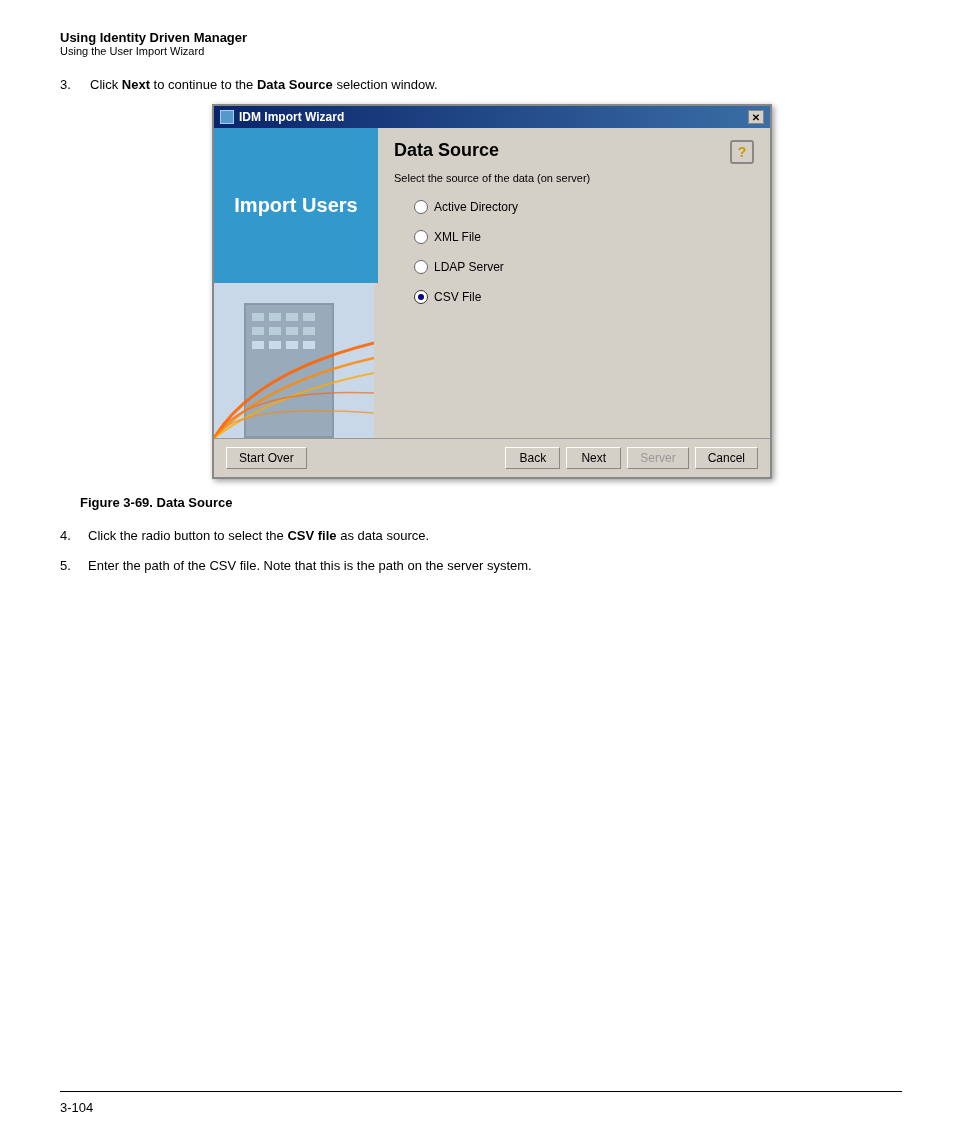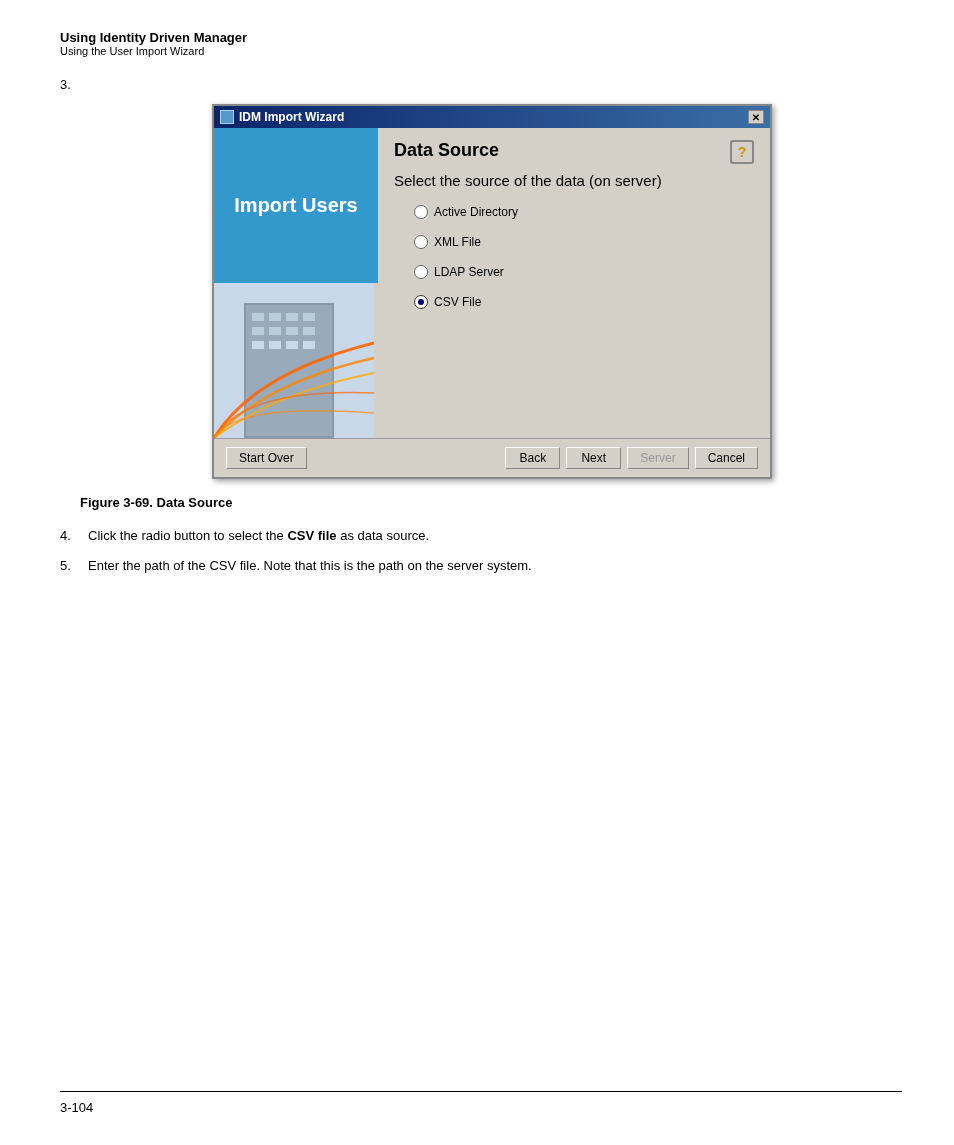--- a/index.html
+++ b/index.html
@@ -144,21 +144,21 @@
       display: flex;
       align-items: center;
       justify-content: center;
       font-weight: bold;
       font-size: 14px;
       cursor: pointer;
       color: #cc9900;
     }
 
     .ds-subtitle {
-      font-size: 15px;
+      font-size: 11px;
       margin-bottom: 16px;
       color: #000;
     }
 
     .radio-group {
       display: flex;
       flex-direction: column;
       gap: 16px;
       margin-left: 20px;
     }
@@ -300,20 +300,23 @@
 </head>
 <body>
 
 <div class="page-header">
   <div class="title-bold">Using Identity Driven Manager</div>
   <div class="subtitle">Using the User Import Wizard</div>
 </div>
 
 <div class="step-item">
   <span class="step-number">3.</span>
+  <span>
+    Click <b>Next</b> to continue to the <b>Data Source</b> selection window.
+  </span>
 </div>
 
 <div style="margin: 10px 0 10px 30px;">
   <div class="wizard-window">
 
     <div class="wizard-titlebar">
       <div class="wizard-titlebar-left">
         <span class="title-icon"></span>
         <span>IDM Import Wizard</span>
       </div>

